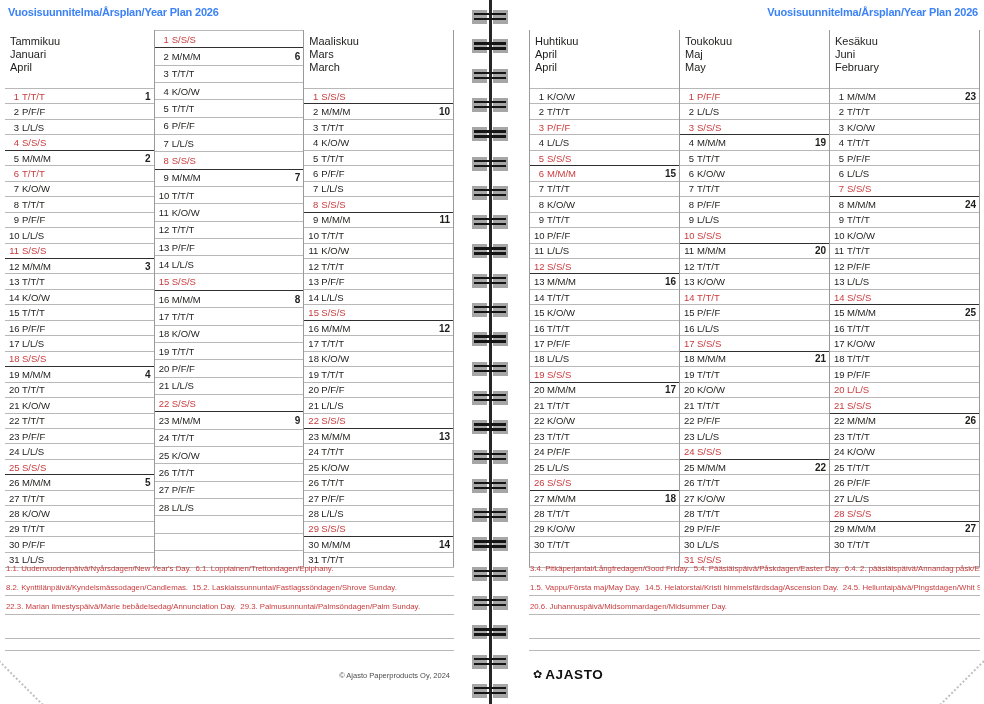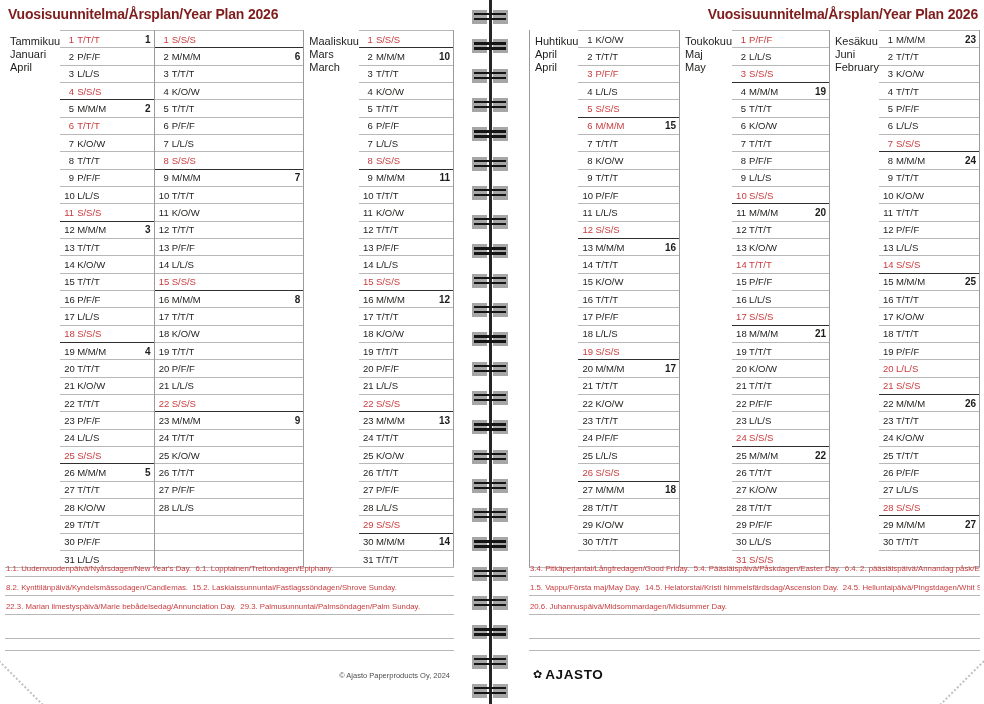--- a/index.html
+++ b/index.html
@@ -5,28 +5,28 @@
   html,body{margin:0;padding:0}
   body{
     width:984px;height:704px;position:relative;overflow:hidden;
     background:#ffffff;color:#1d1d1b;
     font-family:"Liberation Sans", sans-serif;
   }
   .page{position:absolute;top:0;height:704px}
   .page[data-page="0"]{left:0;width:458px}
   .page[data-page="1"]{left:524px;width:460px}
 
-  .title{position:absolute;top:6px;left:8px;margin:0;font-size:14px;font-weight:700;
-         letter-spacing:-0.2px;white-space:nowrap;color:#7f1d1d}
+  .title{position:absolute;top:6px;left:8px;margin:0;font-size:11px;font-weight:700;
+         letter-spacing:-0.2px;white-space:nowrap;color:#3b82f6}
   .page[data-page="1"] .title{left:auto;right:6px}
 
   .columns{position:absolute;top:30px;left:5px;right:4px;height:537px;display:flex;
            border-bottom:1px solid var(--rule-gray,#b8b8b8)}
   .page[data-page="1"] .columns{border-left:1px solid #9a9a9a}
-  .month{flex:1;min-width:0;display:flex;flex-direction:row;border-right:1px solid #9a9a9a}
+  .month{flex:1;min-width:0;display:flex;flex-direction:column;border-right:1px solid #9a9a9a}
   .month-head{height:58px;box-sizing:border-box;padding:5px 0 0 5px;
               font-size:11px;line-height:1.18;color:#1d1d1b}
   .rows{flex:1;display:flex;flex-direction:column}
   .day-row{flex:1;min-height:0;display:flex;align-items:center;box-sizing:border-box;
            border-top:1px solid var(--rule-gray,#b8b8b8);font-size:9.5px;padding:0 3px 0 4px}
   .day-row.wk{border-top:1px solid var(--rule-dark,#2f2f2f)}
   .day-row.red{color:var(--holiday-red,#c93b3d)}
   .dnum{flex:none;width:10px;text-align:right}
   .dcode{flex:1;margin-left:3px;white-space:nowrap;overflow:hidden}
   .wnum{flex:none;margin-left:auto;font-weight:700;font-size:10px;color:#1d1d1b}

